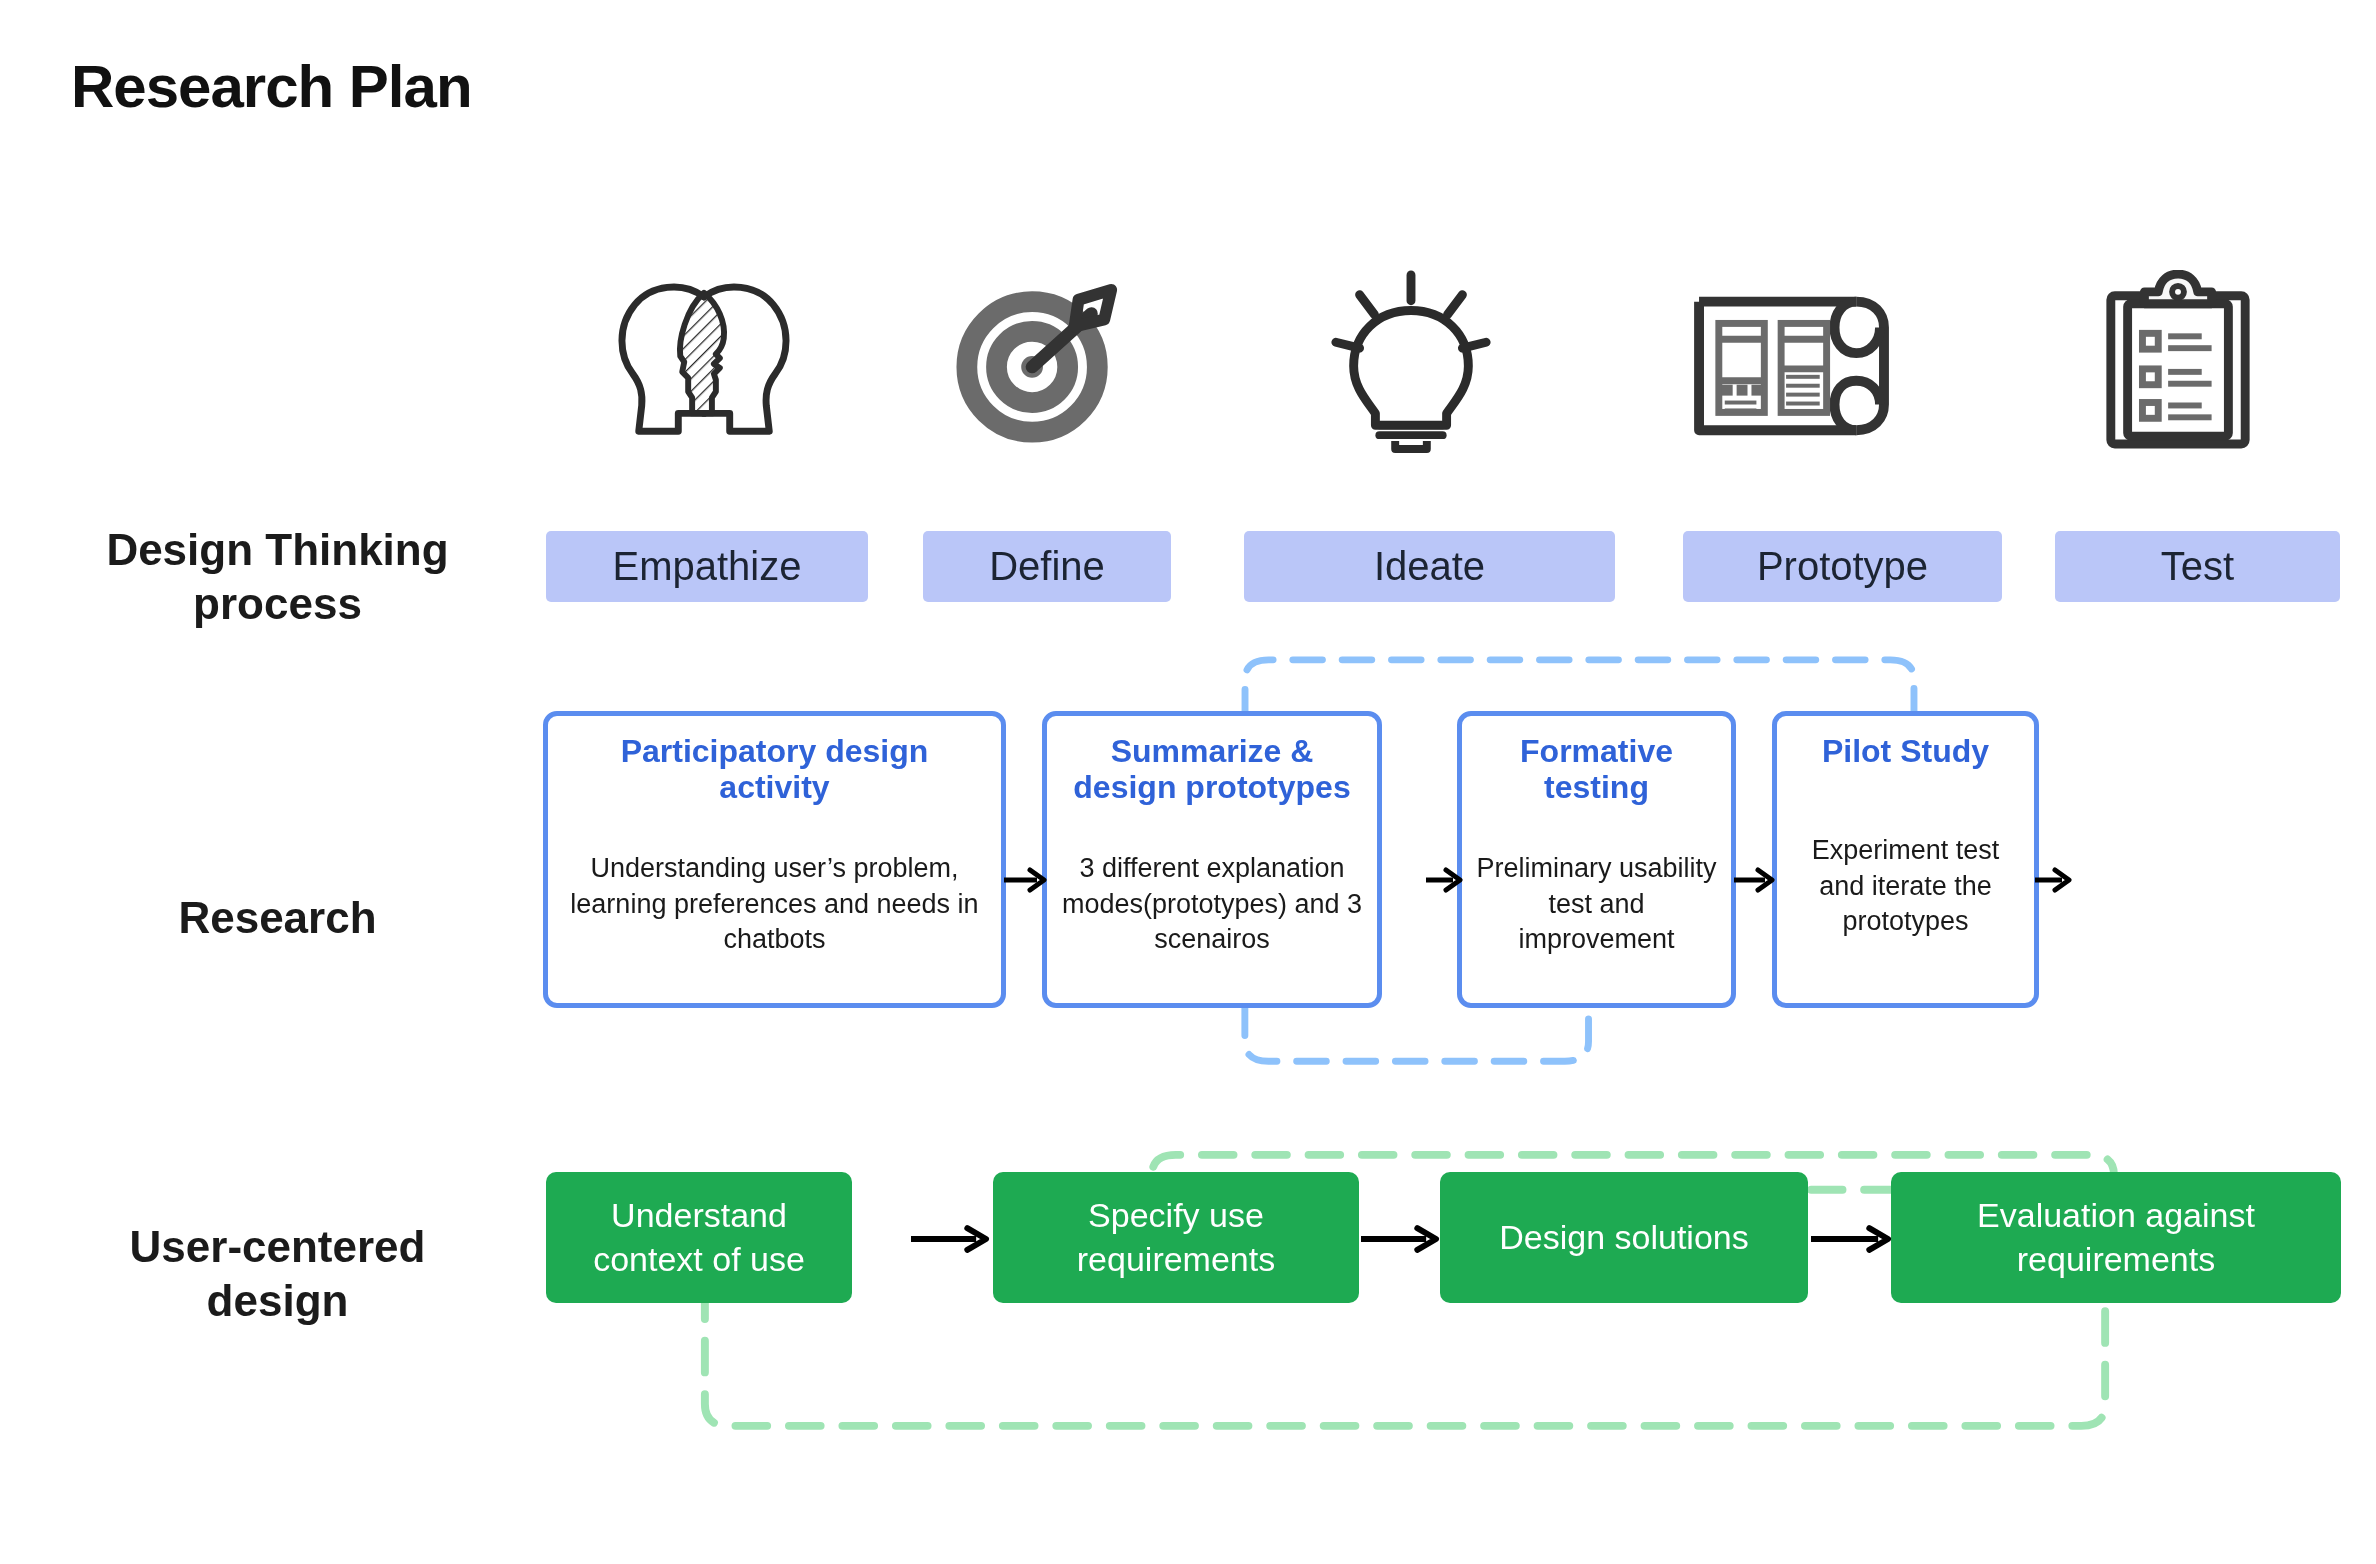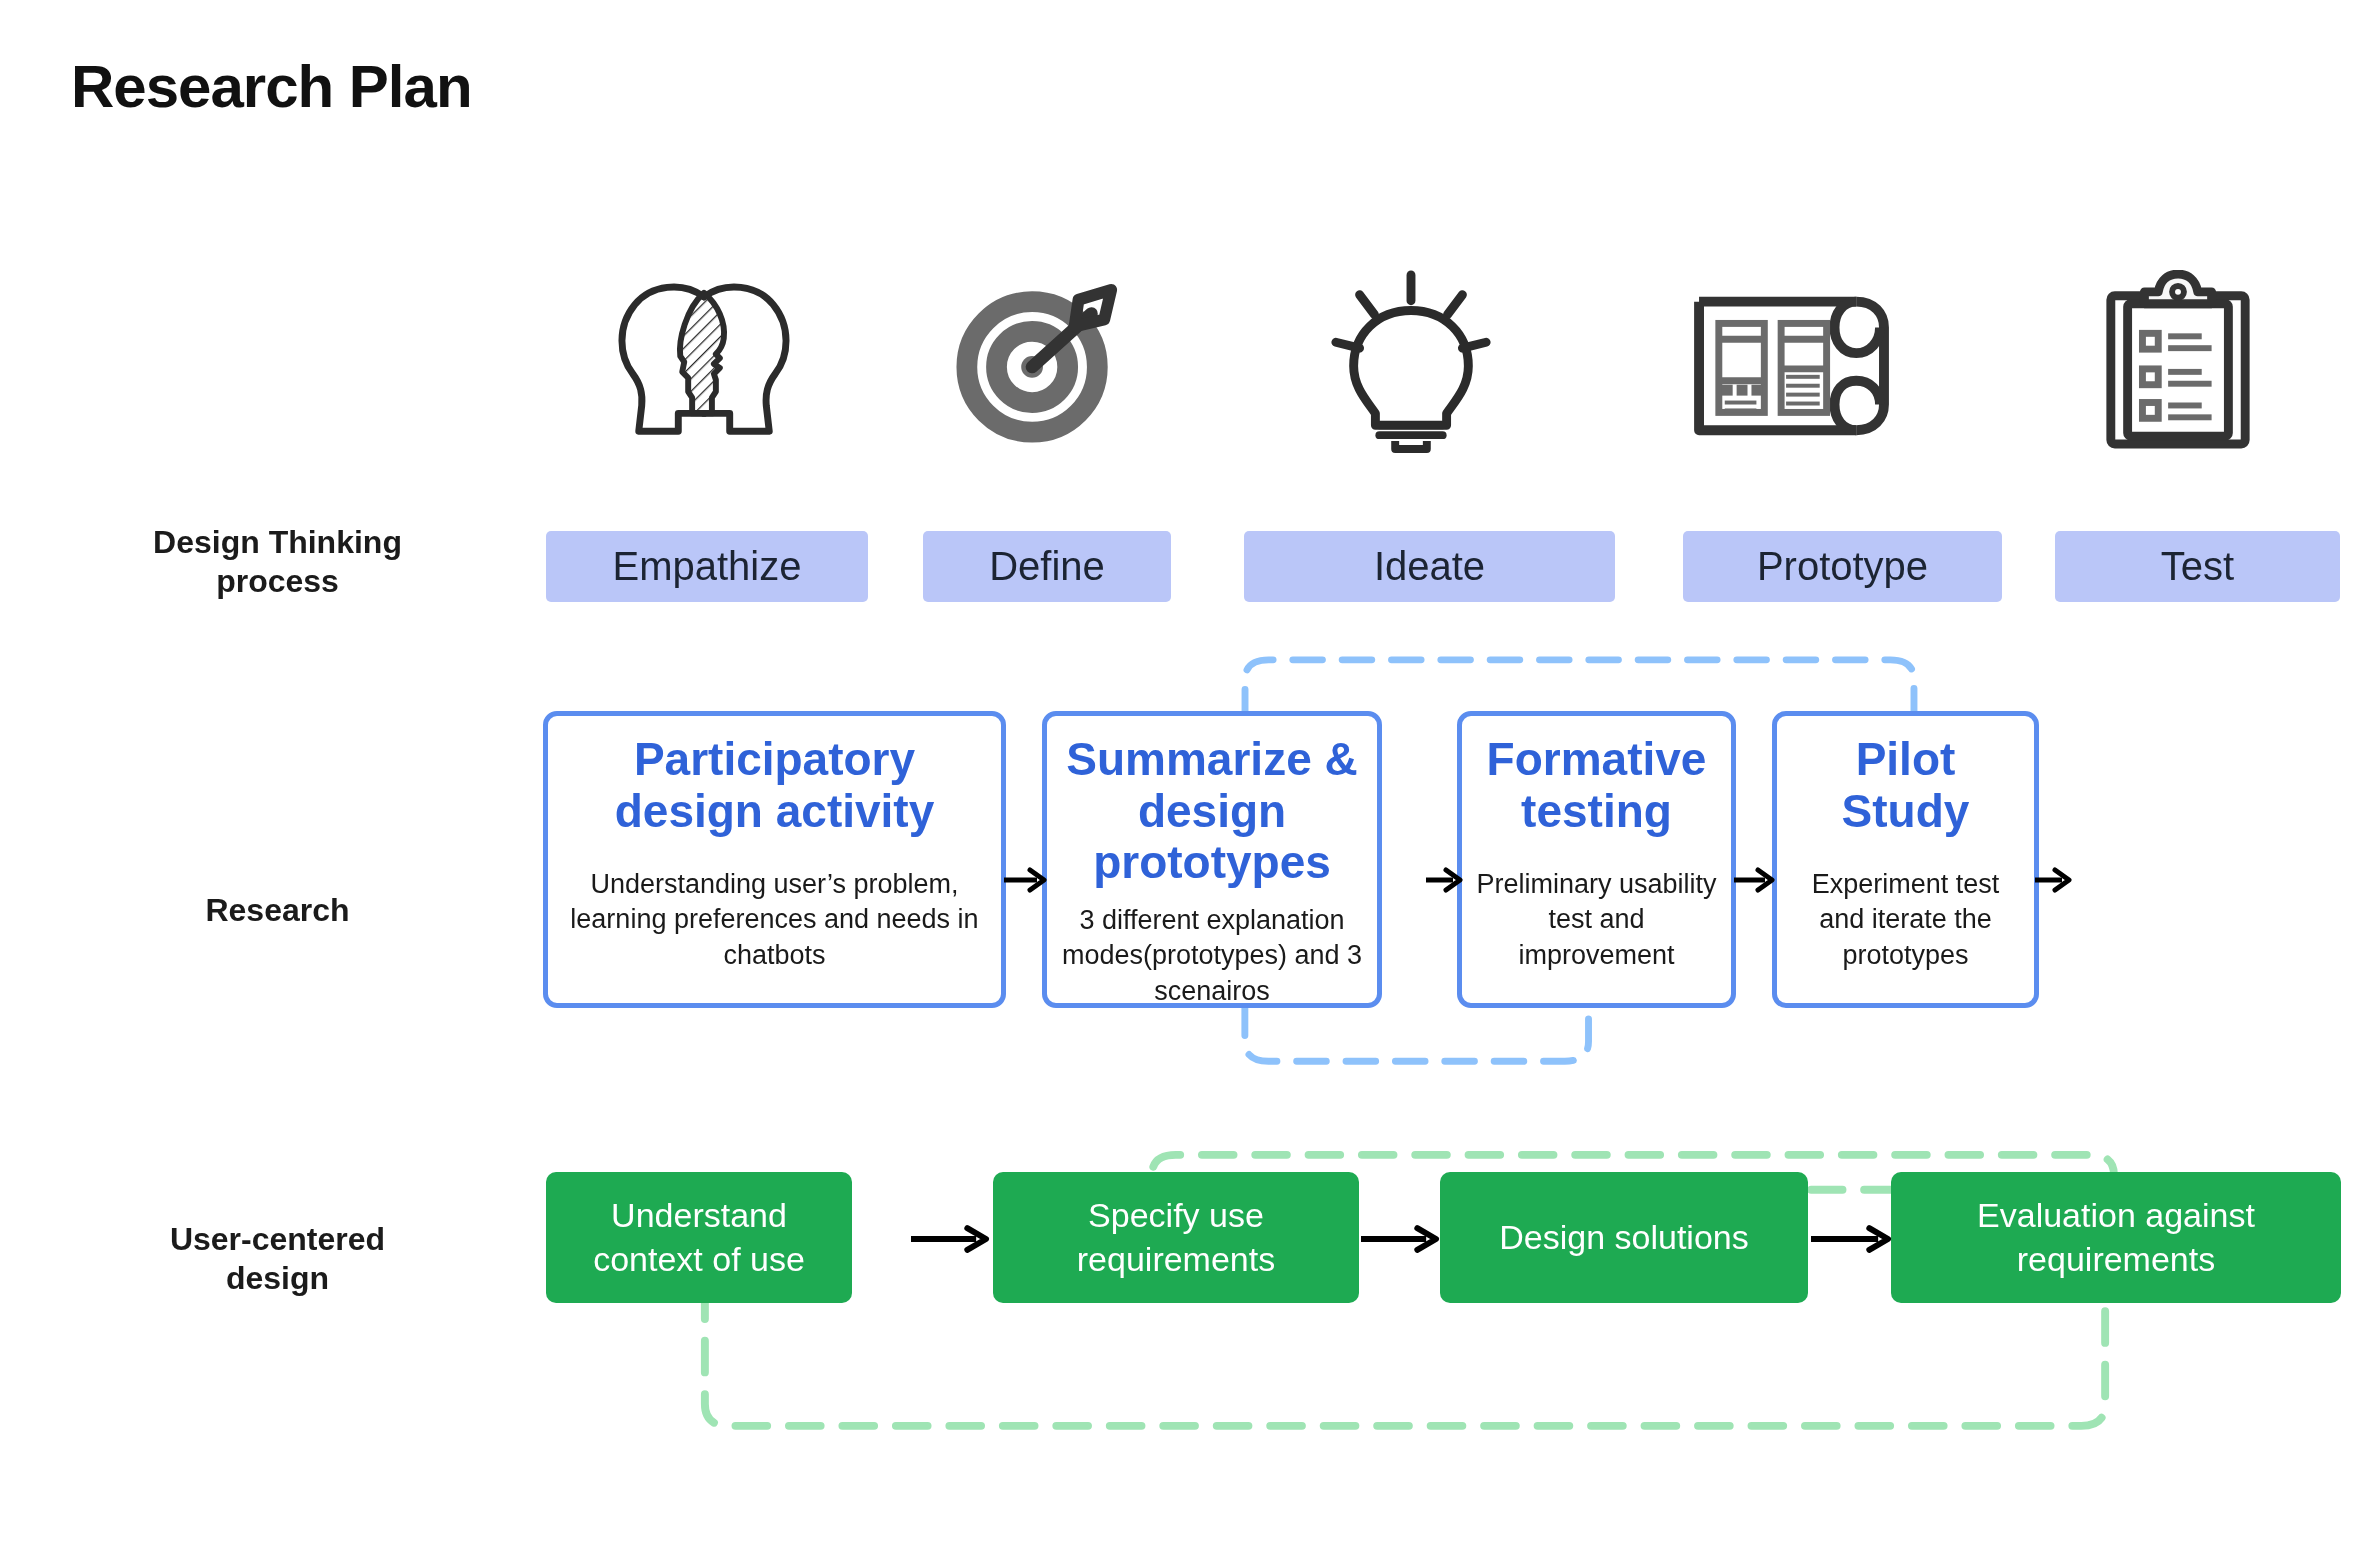--- a/index.html
+++ b/index.html
@@ -28,21 +28,21 @@
     letter-spacing: -1px;
     line-height: 1;
   }
 
   
   .row-label {
     position: absolute;
     text-align: center;
     font-weight: 700;
     color: #1b1b1b;
-    font-size: 32px;
+    font-size: 44px;
     line-height: 1.22;
     width: 515px;
     left: 20px;
   }
   #label-dt   { top: 523px; }
   #label-res  { top: 891px; }
   #label-ucd  { top: 1220px; }
 
   
   .icon-cell {
@@ -80,21 +80,21 @@
     background: #ffffff;
     display: flex;
     flex-direction: column;
     align-items: center;
     padding: 18px 14px 14px 14px;
     z-index: 3;
   }
   .rbox-title {
     color: #2f62d8;
     font-weight: 700;
-    font-size: 46px;
+    font-size: 32px;
     line-height: 1.12;
     text-align: center;
   }
   .rbox-desc {
     color: #1a1a1a;
     font-weight: 400;
     font-size: 27px;
     line-height: 1.32;
     text-align: center;
     margin-top: auto;

